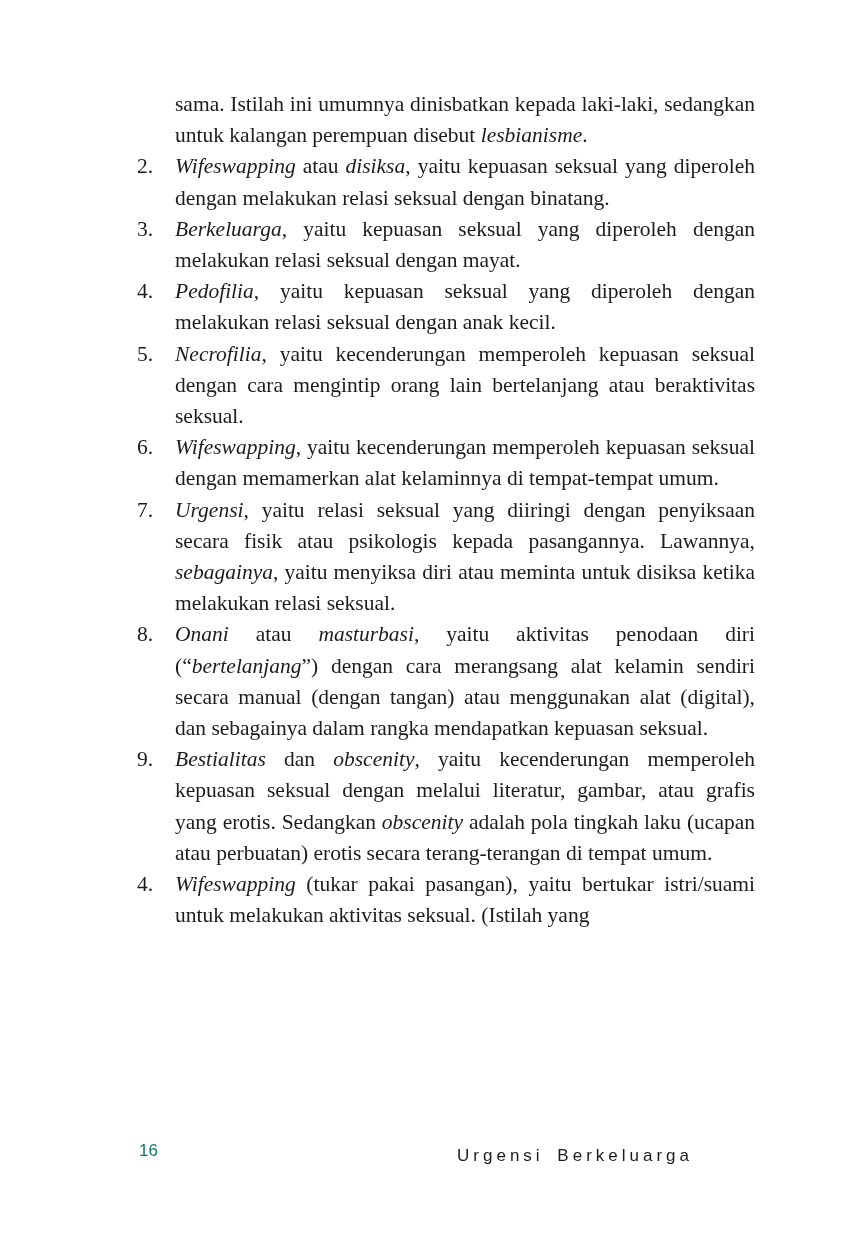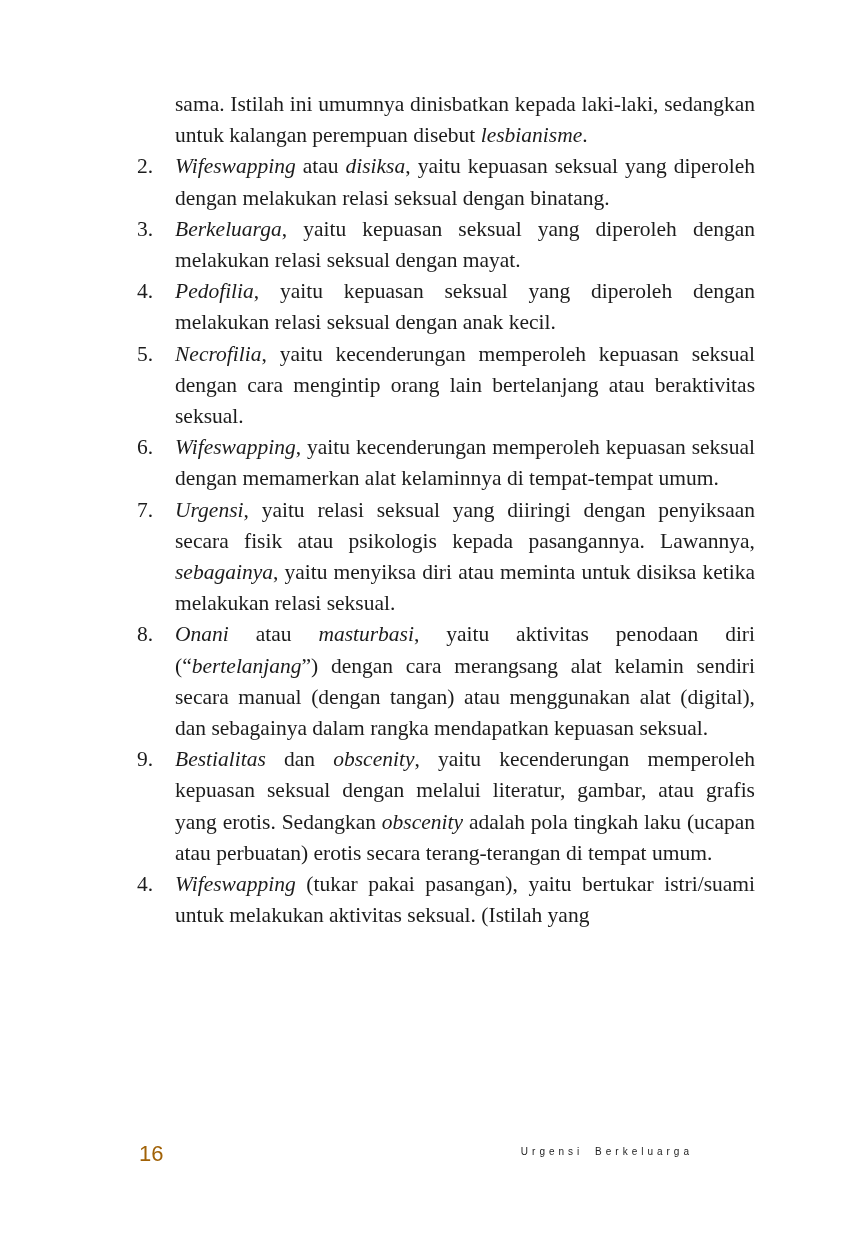--- a/index.html
+++ b/index.html
@@ -36,29 +36,29 @@
     top: 0;
     font-style: normal;
   }
   .dev-item .body { display: block; }
   i { font-style: italic; }
   .footer-page-number {
     position: absolute;
     left: 139px;
     top: 1141px;
     font-family: "Liberation Sans", sans-serif;
-    font-size: 22px;
-    color: #a16207;
+    font-size: 17px;
+    color: #0f766e;
   }
   .footer-running-title {
     position: absolute;
     right: 110px;
     top: 1146px;
     font-family: "Liberation Sans", sans-serif;
-    font-size: 10px;
+    font-size: 17px;
     letter-spacing: 4px;
     word-spacing: 5px;
     white-space: nowrap;
     color: #1c1c1c;
   }
 </style>
 </head>
 <body>
 
 <div class="page">

